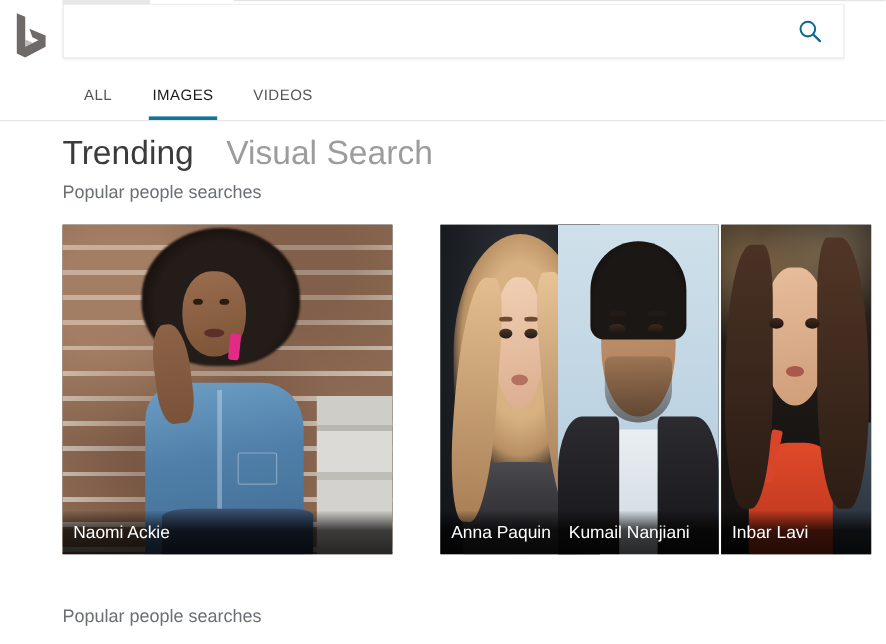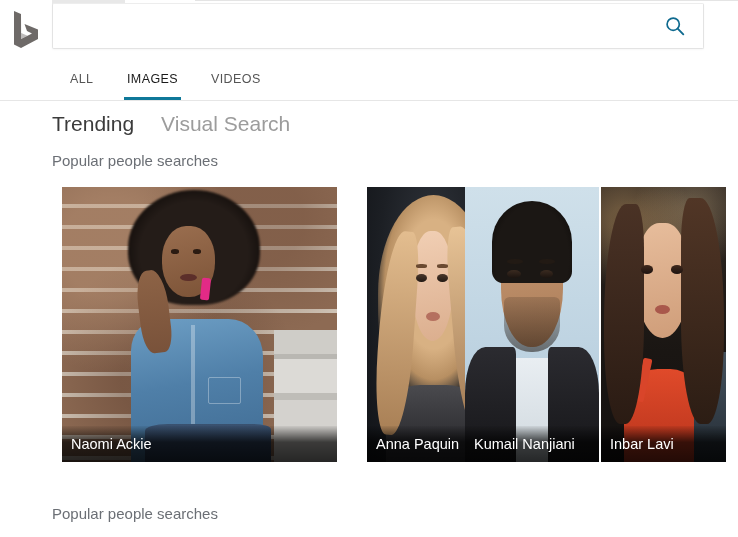--- a/index.html
+++ b/index.html
@@ -143,21 +143,21 @@
   .mode-row {
     position: absolute;
     left: 52px;
     top: 112px;
     height: 30px;
     display: flex;
     align-items: baseline;
     gap: 27px;
   }
   .mode {
-    font-size: 21px;
+    font-size: 28px;
     cursor: pointer;
     white-space: nowrap;
   }
   .mode.active { color: #3b3b3b; }
   .mode.inactive { color: #9c9c9c; text-align: center; }
 
   .section-title {
     position: absolute;
     left: 52px;
     font-size: 15px;
@@ -478,21 +478,21 @@
     </div>
     <div class="mode inactive">
       <span>Visual Search</span>
     </div>
   </div>
 
   <div class="section-title section-people">Popular people searches</div>
 
   <div class="tiles">
 
-    <div class="tile" style="left:10px; width:275px;">
+    <div class="tile" style="left:0px; width:275px;">
       <div class="tile-photo">
         <div class="t1-bg ph"></div>
         <div class="t1-bg2 ph"></div>
         <div class="t1-steps"></div>
         <div class="t1-hair"></div>
         <div class="t1-shirt"></div>
         <div class="t1-shirt-seam"></div>
         <div class="t1-pocket"></div>
         <div class="t1-jeans"></div>
         <div class="t1-arm"></div>

